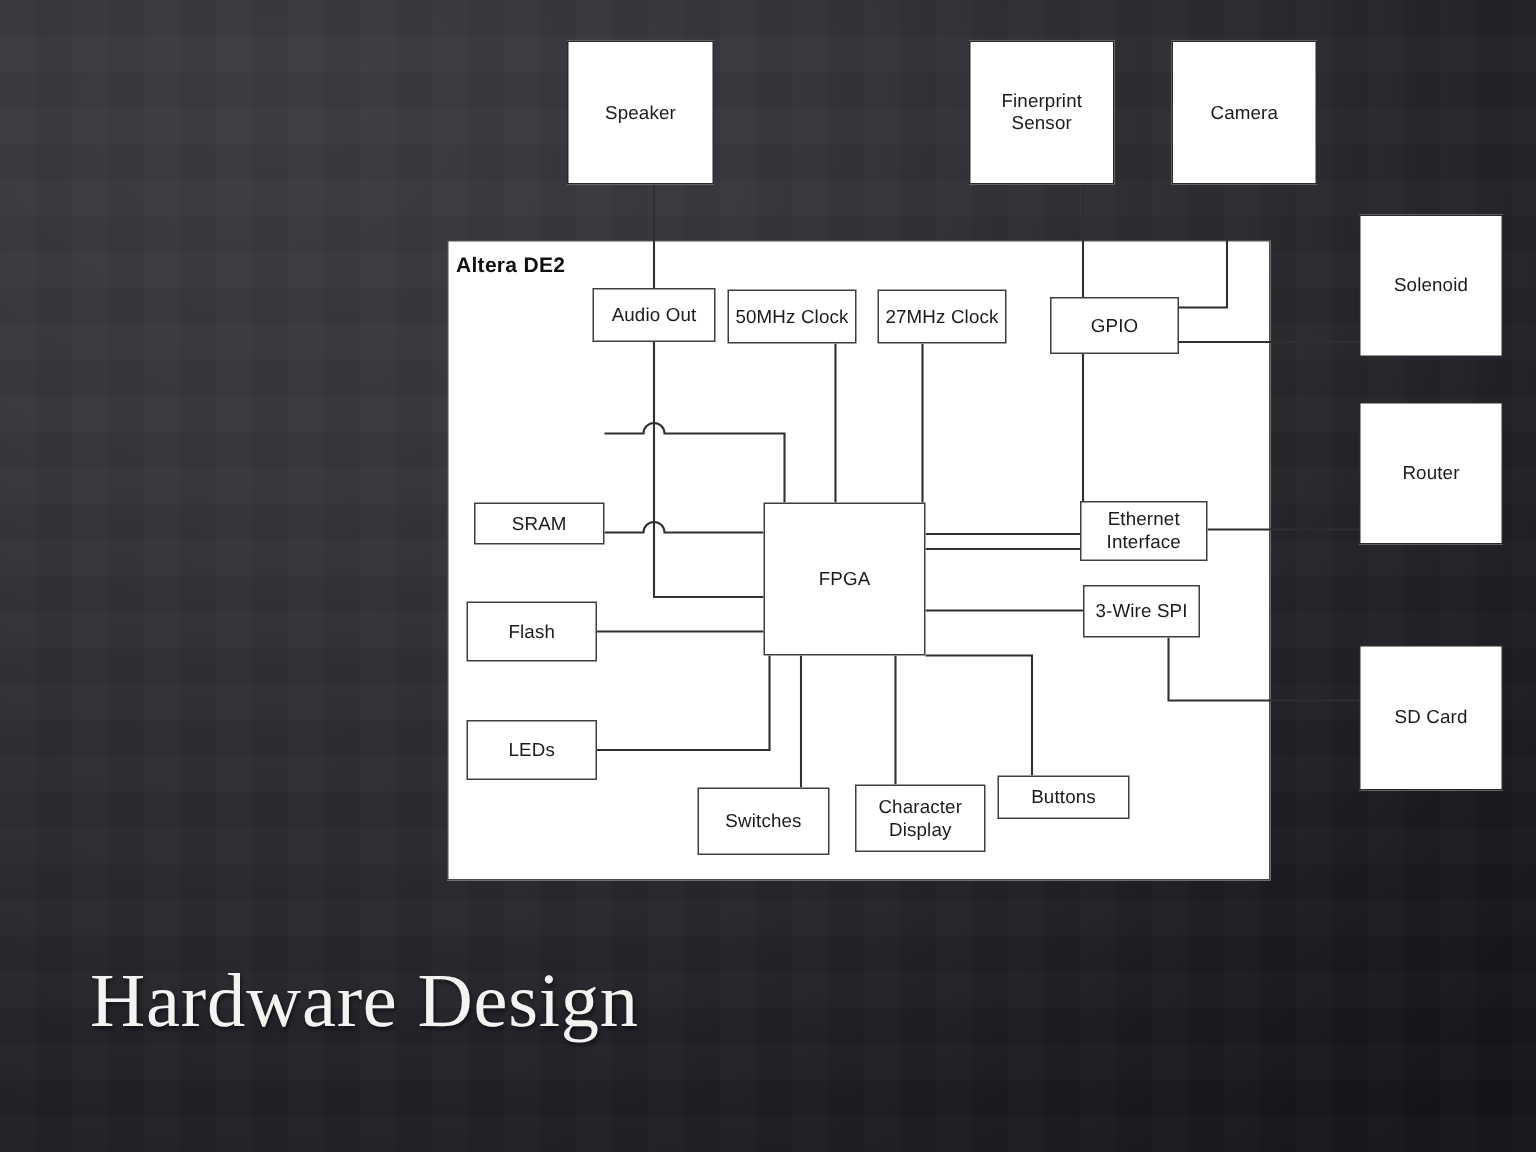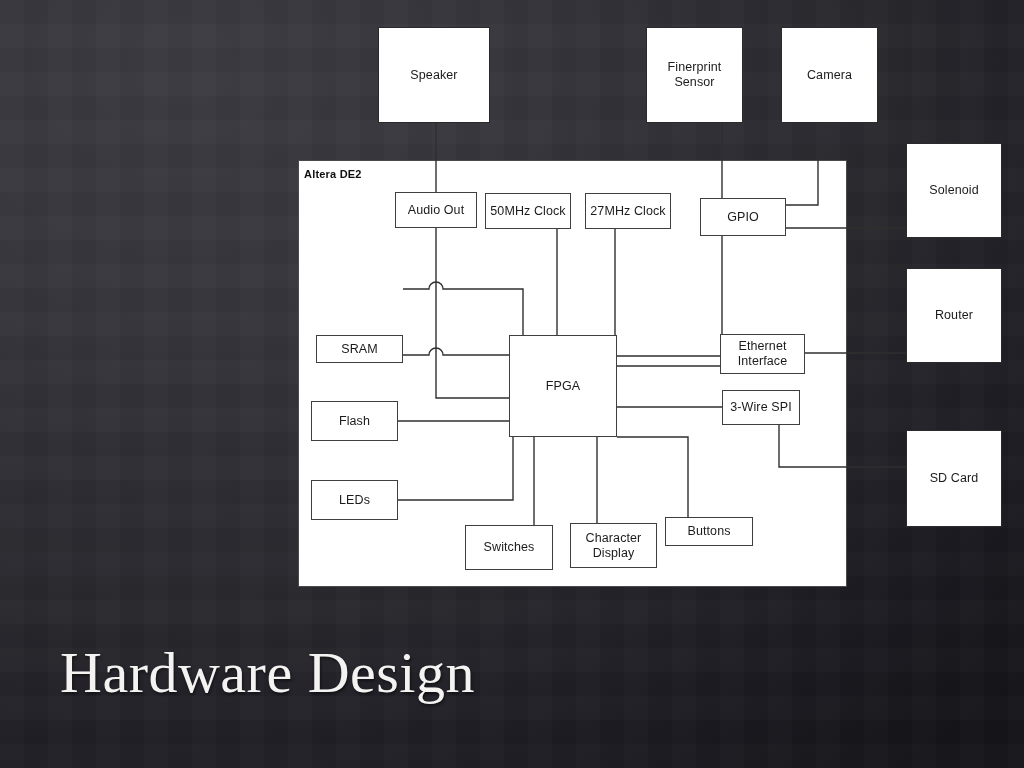--- a/index.html
+++ b/index.html
@@ -67,32 +67,32 @@
   .box.outer { border-color: #2a2a2a; }
   .panel {
     position: absolute;
     background: #ffffff;
     border: 1px solid #4a4a4a;
     box-sizing: border-box;
   }
   .panel-title {
     position: absolute;
     font-weight: bold;
-    font-size: 11px;
+    font-size: 14px;
     color: #101010;
     letter-spacing: .2px;
   }
 
   
   #deck-title {
     position: absolute;
     left: 60px;
     top: 639px;
     font-family: "Liberation Serif", serif;
-    font-size: 58px;
+    font-size: 51px;
     font-weight: normal;
     color: #f4f3f2;
     letter-spacing: .5px;
     text-shadow: 1px 2px 3px rgba(0,0,0,.55);
     white-space: nowrap;
   }
 
   svg.wires { position: absolute; left: 0; top: 0; }
   svg.wires path, svg.wires line { fill: none; stroke: #2f2f2f; stroke-width: 1.4; }
 </style>
@@ -142,21 +142,21 @@
 
       <path d="M779,425 L779,467 L906,467"></path>
 
       <line x1="534" y1="437" x2="534" y2="525"></line>
 
       <line x1="597" y1="437" x2="597" y2="523"></line>
 
       <path d="M617,437 L688,437 L688,517"></path>
     </svg>
 
-    <div class="box outer" style="left:378px; top:27px; width:112px; height:96px;">
+    <div class="box outer" style="left:378px; top:27px; width:98px; height:96px;">
       <span>Speaker</span>
     </div>
 
     <div class="box outer" style="left:646px; top:27px; width:97px; height:96px;">
       <span>
         <span>Finerprint</span><br>
         <span>Sensor</span>
       </span>
     </div>
 

